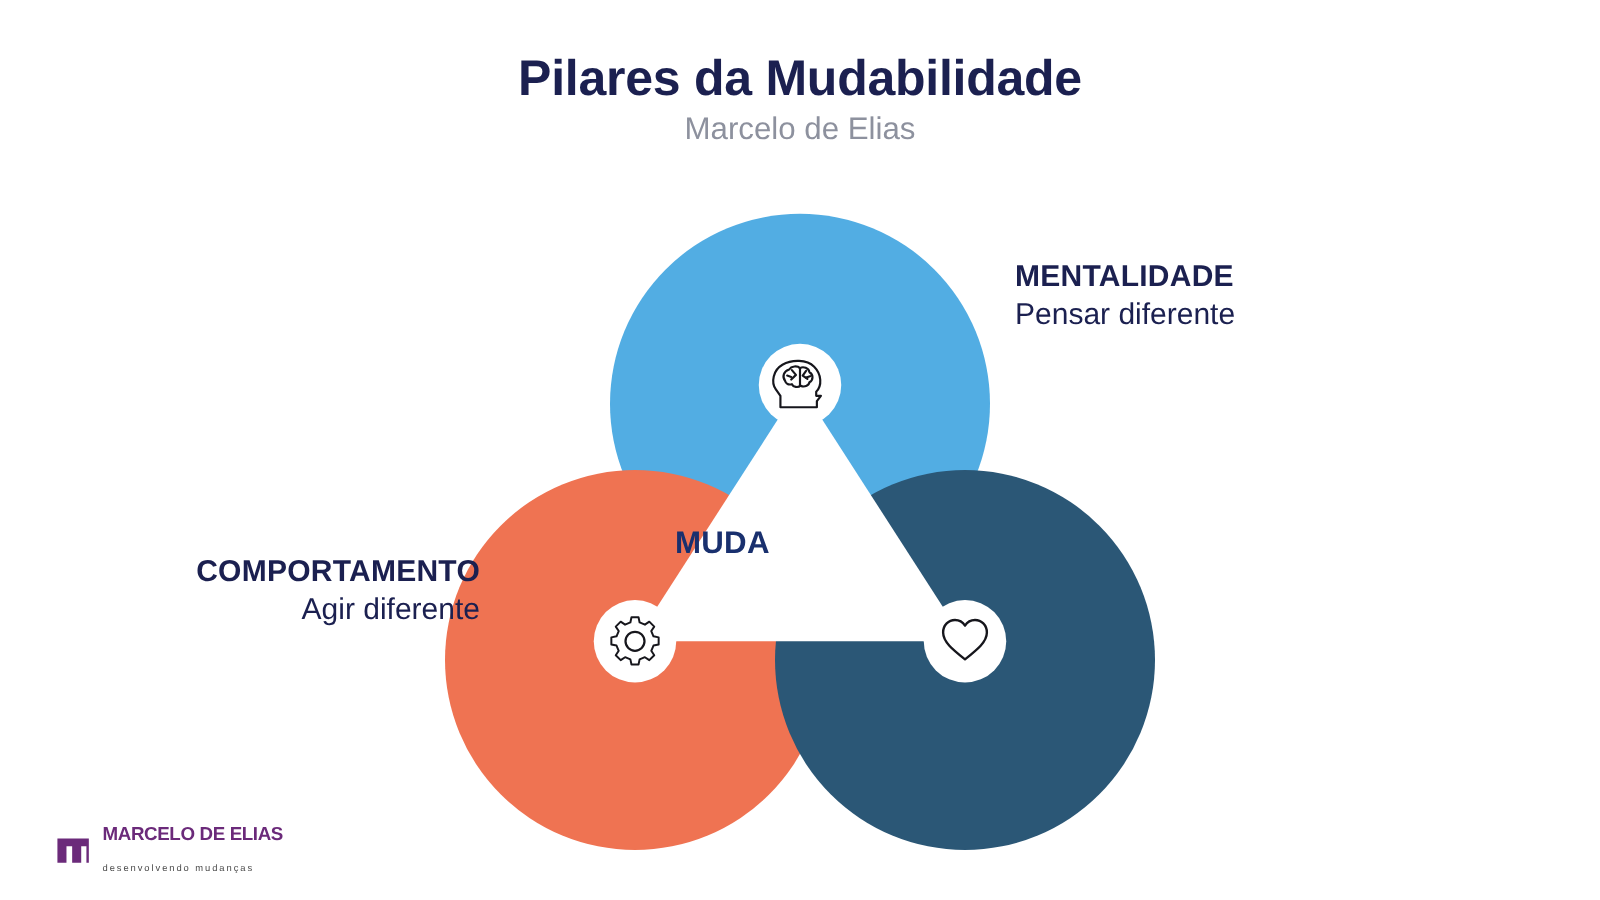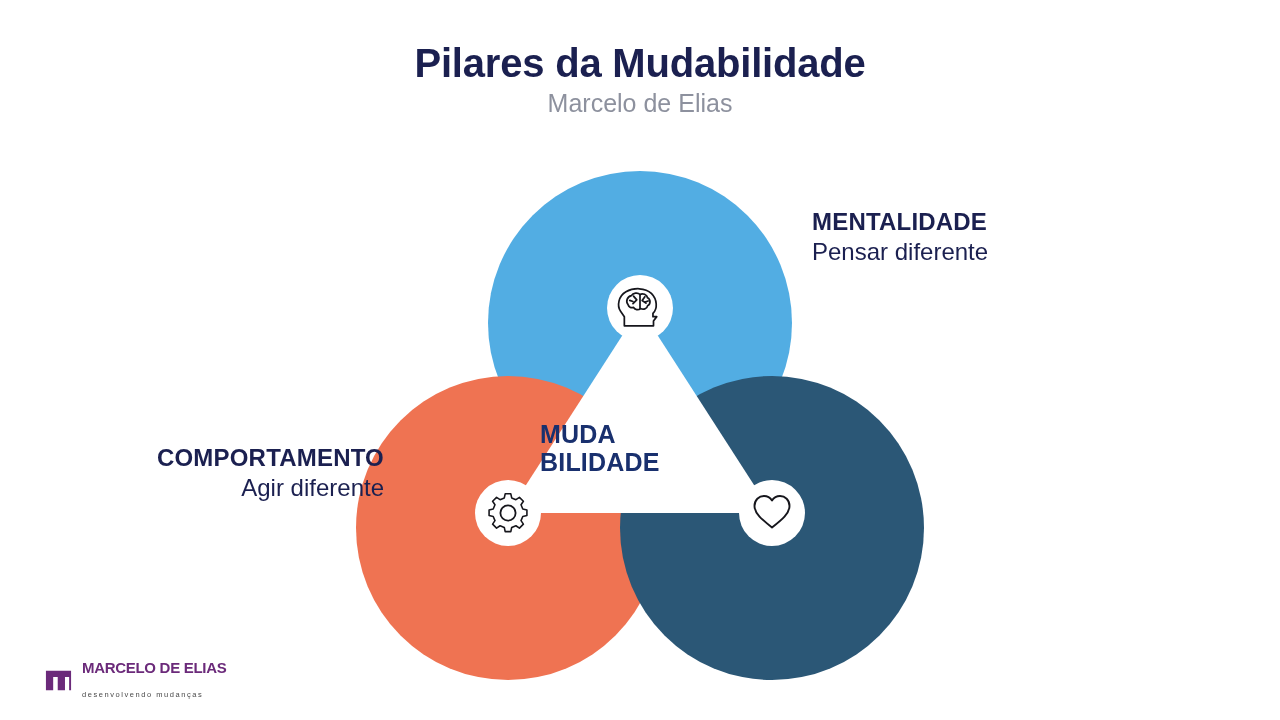--- a/index.html
+++ b/index.html
@@ -209,21 +209,20 @@
                C 754.5 500.0 758.9 496.0 764.0 496.0
                C 767.4 496.0 770.3 497.8 772 500.5
                C 773.7 497.8 776.6 496.0 780.0 496.0
                C 785.1 496.0 789.5 500.0 789.5 506.0
                C 789.5 513.5 782 519.5 772 527.5 Z" fill="none" stroke="#16161c" stroke-width="1.9" stroke-linejoin="round" stroke-linecap="round"></path>
     </g>
   </svg>
 
   <div id="center-label">
     <span class="ln">MUDA</span>
-    <span class="ln">BILIDADE</span>
   </div>
 
   <div class="callout" id="callout-mentalidade">
     <div class="ttl">MENTALIDADE</div>
     <div class="sub">Pensar diferente</div>
   </div>
 
   <div class="callout" id="callout-comportamento">
     <div class="ttl">COMPORTAMENTO</div>
     <div class="sub">Agir diferente</div>

